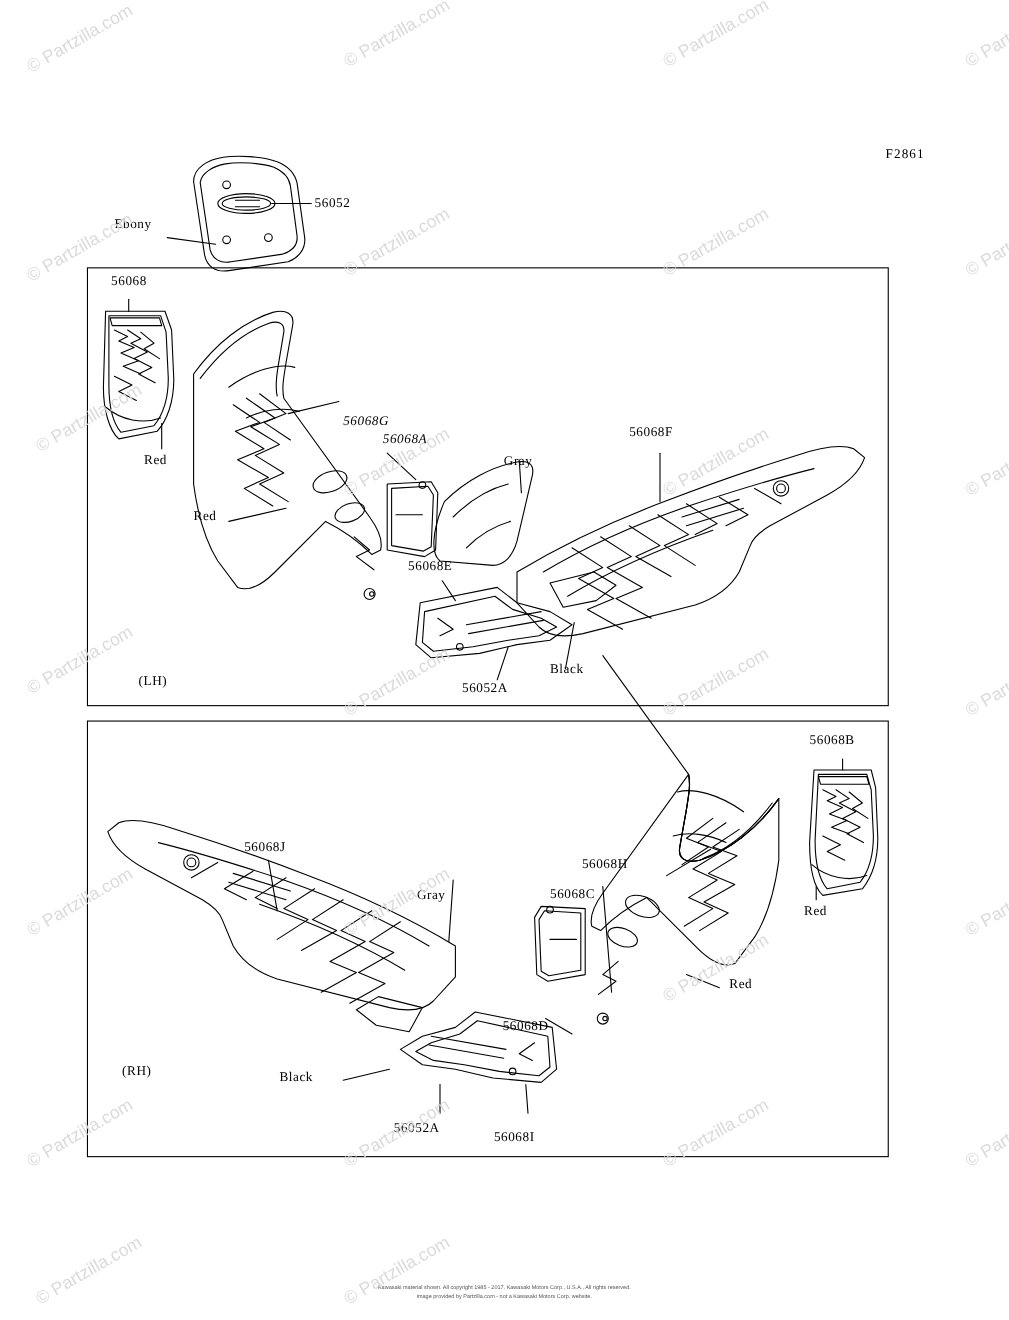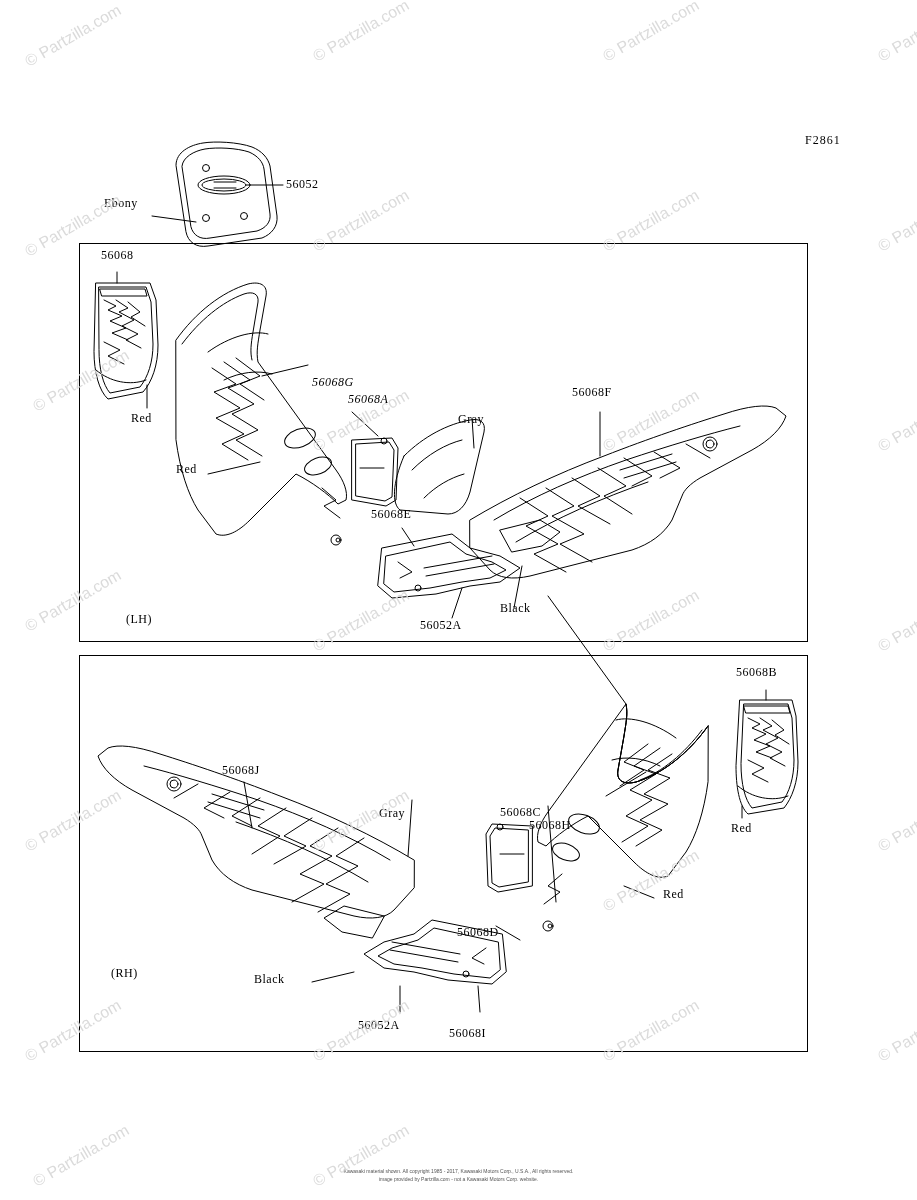--- a/index.html
+++ b/index.html
@@ -334,21 +334,21 @@
   <div class="lbl" style="left:572px; top:385px;">56068F</div>
   <div class="lbl" style="left:176px; top:462px;">Red</div>
   <div class="lbl" style="left:371px; top:507px;">56068E</div>
   <div class="lbl" style="left:500px; top:601px;">Black</div>
   <div class="lbl" style="left:420px; top:618px;">56052A</div>
   <div class="lbl" style="left:126px; top:612px;">(LH)</div>
 
   <div class="lbl" style="left:736px; top:665px;">56068B</div>
   <div class="lbl" style="left:206px; top:763px;margin-left:16px;">56068J</div>
   <div class="lbl" style="left:379px; top:806px;">Gray</div>
-  <div class="lbl" style="left:529px; top:778px;margin-top:40px;">56068H</div>
+  <div class="lbl" style="left:529px; top:778px;">56068H</div>
   <div class="lbl" style="left:500px; top:805px;text-align:center;">56068C</div>
   <div class="lbl" style="left:731px; top:821px;">Red</div>
   <div class="lbl" style="left:663px; top:887px;">Red</div>
   <div class="lbl" style="left:457px; top:925px;">56068D</div>
   <div class="lbl" style="left:254px; top:972px;">Black</div>
   <div class="lbl" style="left:358px; top:1018px;">56052A</div>
   <div class="lbl" style="left:449px; top:1026px;">56068I</div>
   <div class="lbl" style="left:111px; top:966px;">(RH)</div>
 
   <div class="footer" style="top:1168px;">Kawasaki material shown. All copyright 1985 - 2017, Kawasaki Motors Corp., U.S.A., All rights reserved.</div>

